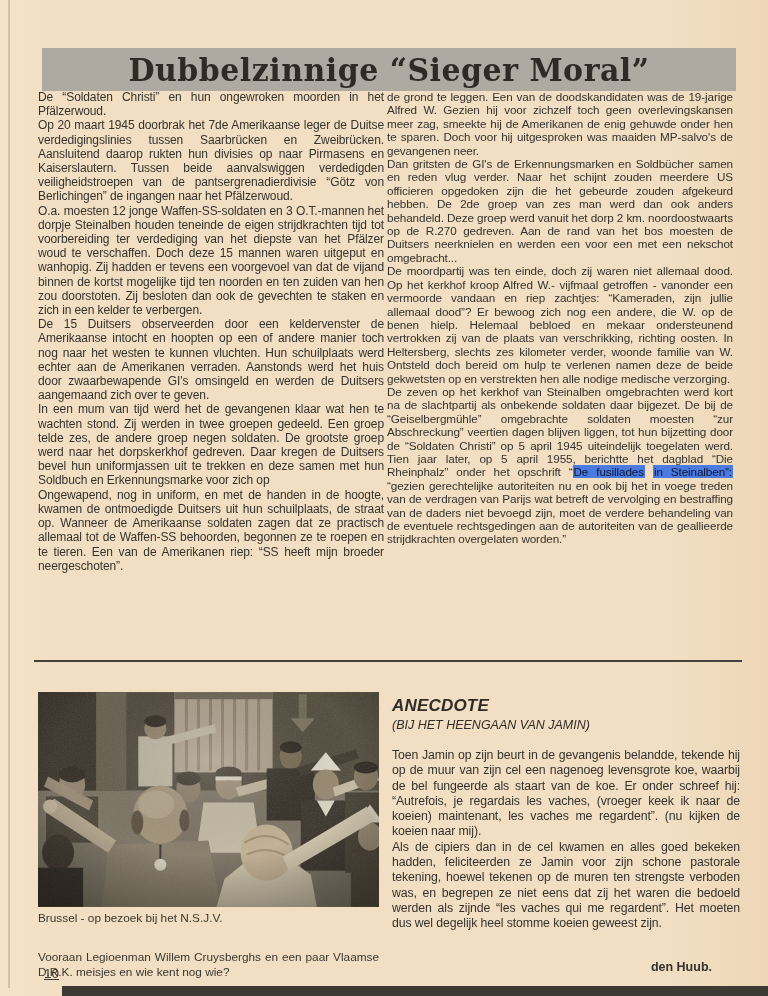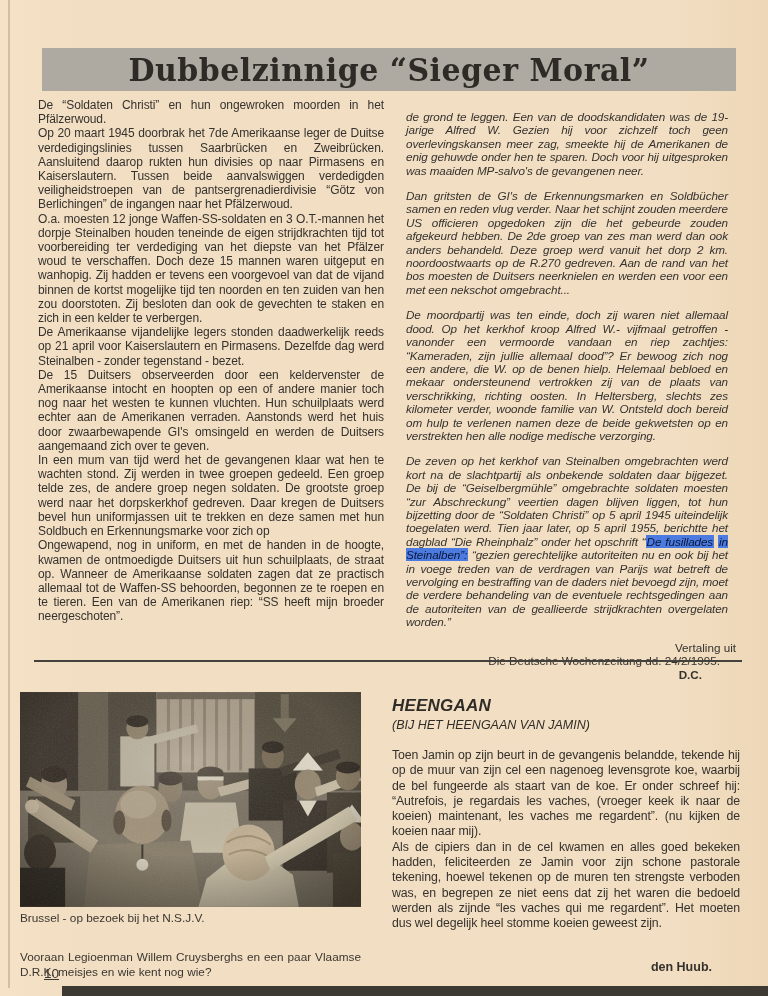--- a/index.html
+++ b/index.html
@@ -35,49 +35,48 @@
     margin:0;
     font-family:"DejaVu Serif",serif;
     font-weight:bold;
     font-size:30px;
     letter-spacing:0.5px;
     color:#2e2b27;
     transform:scaleY(1.08);
   }
   
   .article-body{
-    position:absolute;left:38px;top:98px;width:702px;height:562px;
-    display:flex;gap:10px;
+    position:absolute;left:38px;top:90px;width:702px;height:562px;
+    display:flex;gap:3px;
   }
   .col{width:346px;}
   .col.left p{
     margin:0;font-size:12px;line-height:14.2px;text-align:justify;
     letter-spacing:-0.1px;
   }
   .col.right p{
-    margin:12px;font-size:11.7px;line-height:13.4px;text-align:justify;
+    margin:0;font-size:11.7px;line-height:13.4px;text-align:justify;
     letter-spacing:-0.1px;
-    font-style:italic;
   }
   .hl{
     background:#4b7be0;
     color:#0a1636;
     padding:0 1px;
   }
   .credits{margin-top:1px;font-size:11.7px;line-height:13.6px;text-align:right;}
   .credits .c1{padding-right:4px;}
   .credits .c2{padding-right:20px;}
   .credits .c3{padding-right:38px;font-weight:bold;}
   
   .divider{
     position:absolute;left:34px;top:660px;width:708px;height:2px;
     background:#44423d;border:none;margin:0;
   }
   
-  .photo-figure{position:absolute;left:20px;top:692px;width:341px;margin:0;}
+  .photo-figure{position:absolute;left:38px;top:692px;width:341px;margin:0;}
   .photo-frame{width:341px;height:215px;display:block;background:#6f675a;}
   .photo-caption{
     margin-top:4px;font-size:11.8px;line-height:14.4px;color:#3a3631;
   }
   .photo-caption .cap2{text-align:justify;margin-top:25px;}
   
   .anecdote{position:absolute;left:392px;top:696px;width:348px;}
   .anecdote h2{
     margin:0;font-size:17px;font-style:italic;font-weight:bold;color:#2f2c28;
     letter-spacing:0.2px;
@@ -108,35 +107,29 @@
 
   <div class="title-banner">
     <h1>Dubbelzinnige “Sieger Moral”</h1>
   </div>
 
   <div class="article-body">
     <div class="col left">
       <p>De “Soldaten Christi” en hun ongewroken moorden in het Pfälzerwoud.</p>
       <p>Op 20 maart 1945 doorbrak het 7de Amerikaanse leger de Duitse verdedigingslinies tussen Saarbrücken en Zweibrücken. Aansluitend daarop rukten hun divisies op naar Pirmasens en Kaiserslautern. Tussen beide aanvalswiggen verdedigden veiligheidstroepen van de pantsergrenadierdivisie “Götz von Berlichingen” de ingangen naar het Pfälzerwoud.</p>
       <p>O.a. moesten 12 jonge Waffen-SS-soldaten en 3 O.T.-mannen het dorpje Steinalben houden teneinde de eigen strijdkrachten tijd tot voorbereiding ter verdediging van het diepste van het Pfälzer woud te verschaffen. Doch deze 15 mannen waren uitgeput en wanhopig. Zij hadden er tevens een voorgevoel van dat de vijand binnen de kortst mogelijke tijd ten noorden en ten zuiden van hen zou doorstoten. Zij besloten dan ook de gevechten te staken en zich in een kelder te verbergen.</p>
-      <p>De Amerikaanse vijandelijke legers stonden daadwerkelijk reeds op 21 april voor Kaiserslautern en Pirmasens. Dezelfde dag werd Steinalben - zonder tegenstand - bezet.</p>
       <p>De 15 Duitsers observeerden door een keldervenster de Amerikaanse intocht en hoopten op een of andere manier toch nog naar het westen te kunnen vluchten. Hun schuilplaats werd echter aan de Amerikanen verraden. Aanstonds werd het huis door zwaarbewapende GI's omsingeld en werden de Duitsers aangemaand zich over te geven.</p>
       <p>In een mum van tijd werd het de gevangenen klaar wat hen te wachten stond. Zij werden in twee groepen gedeeld. Een groep telde zes, de andere groep negen soldaten. De grootste groep werd naar het dorpskerkhof gedreven. Daar kregen de Duitsers bevel hun uniformjassen uit te trekken en deze samen met hun Soldbuch en Erkennungsmarke voor zich op</p>
       <p>Ongewapend, nog in uniform, en met de handen in de hoogte, kwamen de ontmoedigde Duitsers uit hun schuilplaats, de straat op. Wanneer de Amerikaanse soldaten zagen dat ze practisch allemaal tot de Waffen-SS behoorden, begonnen ze te roepen en te tieren. Een van de Amerikanen riep: “SS heeft mijn broeder neergeschoten”.</p>
     </div>
     <div class="col right">
       <p>de grond te leggen. Een van de doodskandidaten was de 19-jarige Alfred W. Gezien hij voor zichzelf toch geen overlevingskansen meer zag, smeekte hij de Amerikanen de enig gehuwde onder hen te sparen. Doch voor hij uitgesproken was maaiden MP-salvo's de gevangenen neer.</p>
       <p>Dan gritsten de GI's de Erkennungsmarken en Soldbücher samen en reden vlug verder. Naar het schijnt zouden meerdere US officieren opgedoken zijn die het gebeurde zouden afgekeurd hebben. De 2de groep van zes man werd dan ook anders behandeld. Deze groep werd vanuit het dorp 2 km. noordoostwaarts op de R.270 gedreven. Aan de rand van het bos moesten de Duitsers neerknielen en werden een voor een met een nekschot omgebracht...</p>
       <p>De moordpartij was ten einde, doch zij waren niet allemaal dood. Op het kerkhof kroop Alfred W.- vijfmaal getroffen - vanonder een vermoorde vandaan en riep zachtjes: “Kameraden, zijn jullie allemaal dood”? Er bewoog zich nog een andere, die W. op de benen hielp. Helemaal bebloed en mekaar ondersteunend vertrokken zij van de plaats van verschrikking, richting oosten. In Heltersberg, slechts zes kilometer verder, woonde familie van W. Ontsteld doch bereid om hulp te verlenen namen deze de beide gekwetsten op en verstrekten hen alle nodige medische verzorging.</p>
       <p><span>De zeven op het kerkhof van Steinalben omgebrachten werd kort na de slachtpartij als onbekende soldaten daar bijgezet. De bij de “Geiselbergmühle” omgebrachte soldaten moesten “zur Abschreckung” veertien dagen blijven liggen, tot hun bijzetting door de “Soldaten Christi” op 5 april 1945 uiteindelijk toegelaten werd. Tien jaar later, op 5 april 1955, berichtte het dagblad “Die Rheinphalz” onder het opschrift “</span><span class="hl">De fusillades</span><span> </span><span class="hl">in Steinalben”:</span><span> “gezien gerechtelijke autoriteiten nu en ook bij het in voege treden van de verdragen van Parijs wat betreft de vervolging en bestraffing van de daders niet bevoegd zijn, moet de verdere behandeling van de eventuele rechtsgedingen aan de autoriteiten van de geallieerde strijdkrachten overgelaten worden.”</span></p>
-      <div class="credits">
-        <div class="c1">Vertaling uit</div>
-        <div class="c2">Die Deutsche Wochenzeitung dd. 24/2/1995.</div>
-        <div class="c3">D.C.</div>
-      </div>
     </div>
   </div>
 
   <hr class="divider">
 
   <figure class="photo-figure">
     <svg class="photo-frame" viewBox="0 0 340 214" xmlns="http://www.w3.org/2000/svg">
       <defs>
         <filter id="grain" x="0" y="0" width="100%" height="100%">
           <feTurbulence type="fractalNoise" baseFrequency="0.8" numOctaves="2" result="n"></feTurbulence>
@@ -223,21 +216,21 @@
       <rect width="340" height="214" filter="url(#grain)" opacity="0.45"></rect>
       <rect width="340" height="214" fill="url(#vig)"></rect>
     </svg>
     <figcaption class="photo-caption">
       <div class="cap1">Brussel - op bezoek bij het N.S.J.V.</div>
       <div class="cap2">Vooraan Legioenman Willem Cruysberghs en een paar Vlaamse D.R.K. meisjes en wie kent nog wie?</div>
     </figcaption>
   </figure>
 
   <section class="anecdote">
-    <h2>HEENGAAN</h2>
+    <h2>ANECDOTE</h2>
     <h3>(BIJ HET HEENGAAN VAN JAMIN)</h3>
     <div class="body">
       <p>Toen Jamin op zijn beurt in de gevangenis belandde, tekende hij op de muur van zijn cel een nagenoeg levensgrote koe, waarbij de bel fungeerde als staart van de koe. Er onder schreef hij: “Autrefois, je regardais les vaches, (vroeger keek ik naar de koeien) maintenant, les vaches me regardent”. (nu kijken de koeien naar mij).</p>
       <p>Als de cipiers dan in de cel kwamen en alles goed bekeken hadden, feliciteerden ze Jamin voor zijn schone pastorale tekening, hoewel tekenen op de muren ten strengste verboden was, en begrepen ze niet eens dat zij het waren die bedoeld werden als zijnde “les vaches qui me regardent”. Het moeten dus wel degelijk heel stomme koeien geweest zijn.</p>
     </div>
     <div class="signature">den Huub.</div>
   </section>
 
   <div class="page-number">10</div>
 

